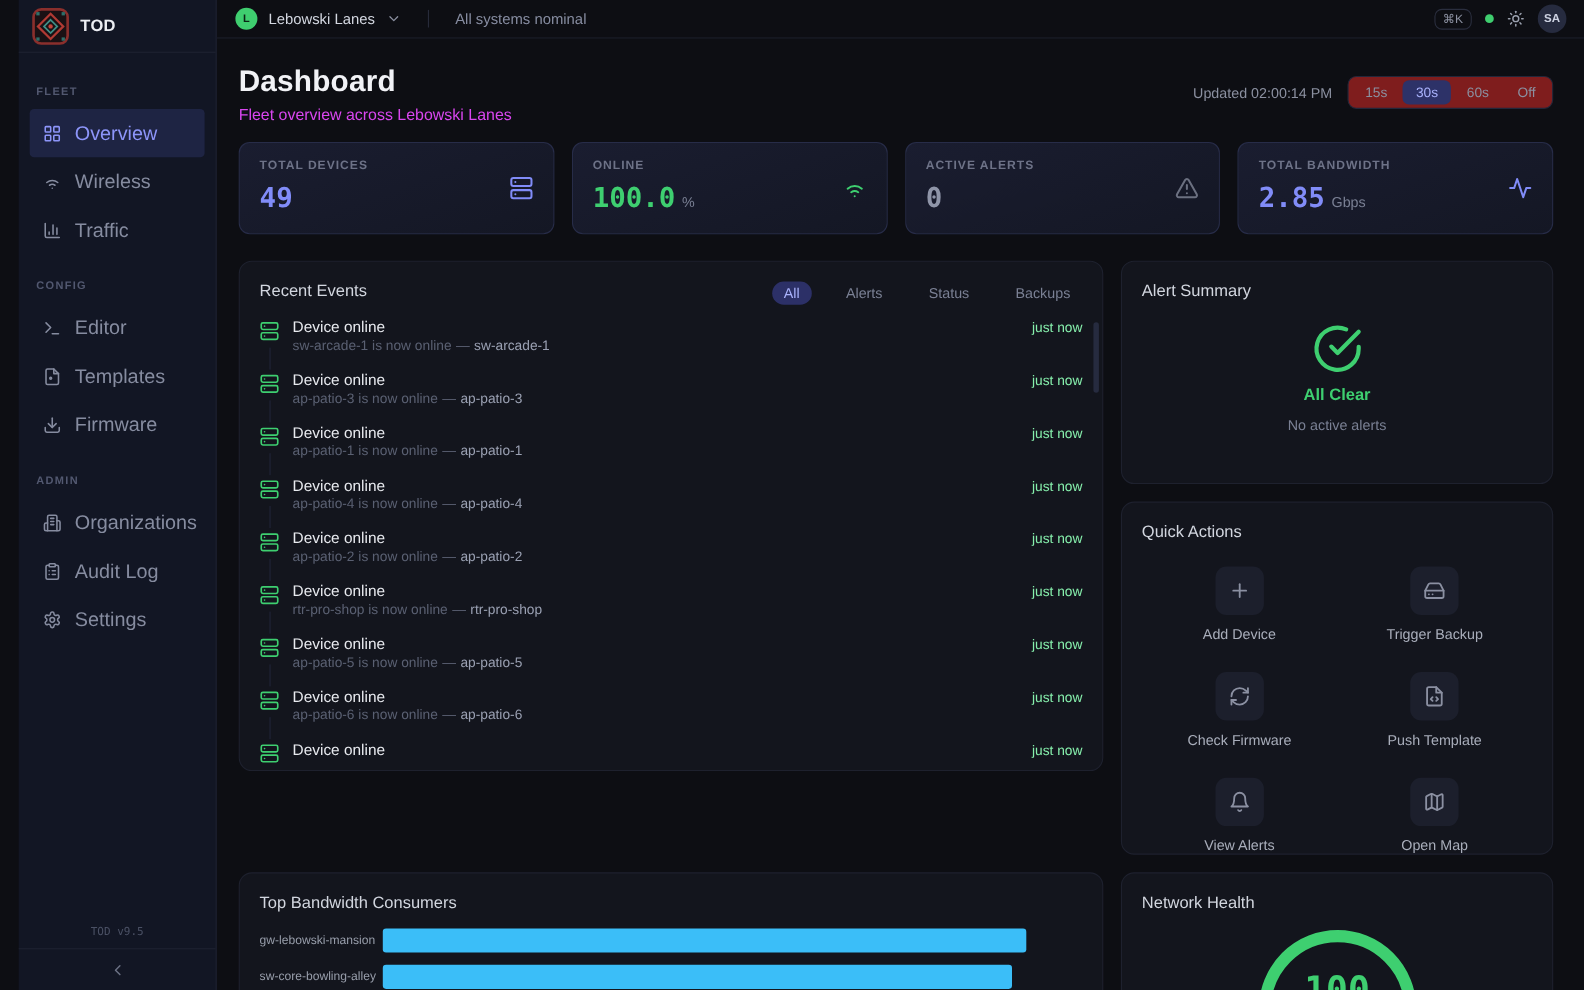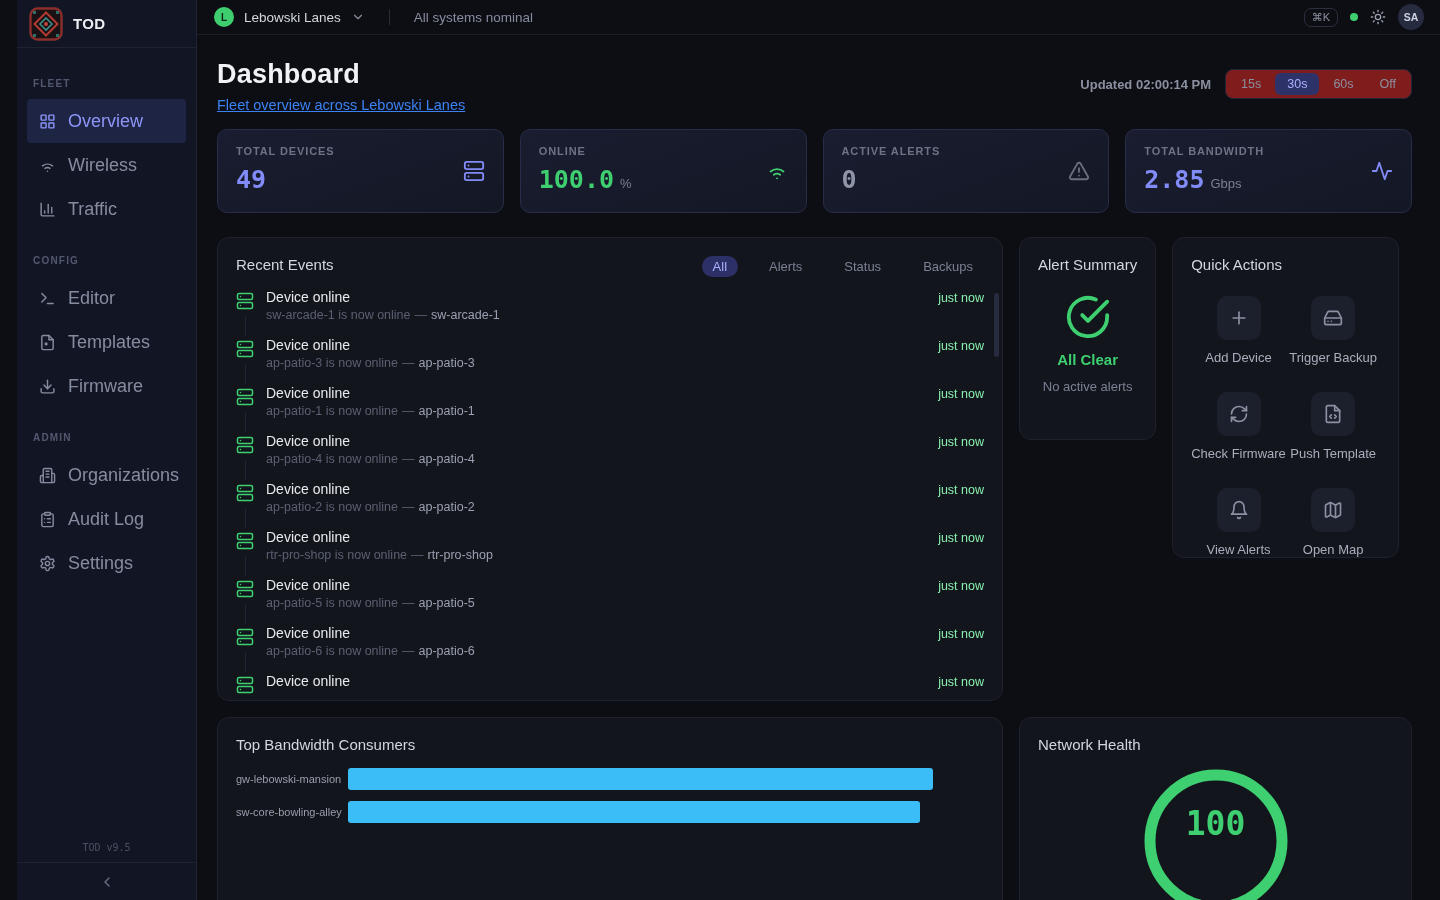--- a/index.html
+++ b/index.html
@@ -40,23 +40,23 @@
   .kbd-pill { border:1px solid #2a2e3e; border-radius:7px; padding:2px 7px; font-size:11px;
     color:#8b90a0; cursor:pointer; }
   .status-dot { width:8px; height:8px; border-radius:50%; background:#3fce6f; }
   .theme-btn { color:#9aa0ae; display:flex; cursor:pointer; }
   .user-avatar { width:26px; height:26px; border-radius:50%; background:#262b3f; color:#cdd2e2;
     font-size:10.5px; font-weight:600; display:flex; align-items:center; justify-content:center; cursor:pointer; }
 
   .content { flex:1; padding:24px 28px 0 20px; overflow:hidden; }
   .page-header { display:flex; justify-content:space-between; }
   .page-title { font-size:27px; font-weight:700; color:#f1f2f6; letter-spacing:.2px; }
-  .page-subtitle { font-size:14.5px; color:#3b82f6; margin-top:7px;text-decoration:underline; }
+  .page-subtitle { font-size:14.5px; color:#d946ef; margin-top:7px; }
   .header-right { display:flex; align-items:center; gap:14px; margin-top:10px; align-self:flex-start; }
-  .updated { font-size:13px; color:#8b90a0;font-weight:bold; }
+  .updated { font-size:13px; color:#8b90a0; }
   .seg { display:inline-flex; border:1px solid #23273a; background:#7f1d1d; border-radius:8px;
     padding:3px; gap:2px; }
   .seg button { background:transparent; border:none; color:#8b90a0; font-size:12.5px;
     font-family:inherit; padding:4px 12px; border-radius:6px; cursor:pointer; }
   .seg button.active { background:#2d3268; color:#a9b2fc; }
 
   
   .stats-row { display:grid; grid-template-columns:repeat(4,1fr); gap:16px; margin-top:16px; }
   .stat-card { position:relative; height:84px; border-radius:10px; padding:15px 18px;
     background:linear-gradient(160deg,#1a1d30 0%,#141724 100%); border:1px solid #272c48; }
@@ -86,21 +86,21 @@
   .event-body { flex:1; min-width:0; }
   .event-top { display:flex; justify-content:space-between; align-items:baseline; }
   .event-title { font-size:14px; font-weight:500; color:#e8eaef; }
   .event-time { font-size:12.5px; color:#86efac; }
   .event-desc { font-size:12.5px; color:#5a6072; margin-top:4px; }
   .event-sep { margin:0 4px; }
   .event-device { color:#9aa0b2; }
   .scroll-thumb { position:absolute; right:3px; top:8px; width:5px; height:64px; border-radius:3px;
     background:#262b3f; cursor:pointer; }
 
-  .right-stack { display:flex; flex-direction:row; gap:16px; }
+  .right-stack { display:flex; flex-direction:column; gap:16px; }
   .alert-panel { height:203px; padding:18px; display:flex; flex-direction:column; }
   .alert-center { flex:1; display:flex; flex-direction:column; align-items:center; justify-content:center;
     gap:11px; padding-bottom:6px; }
   .all-clear { color:#3ecf70; font-size:15px; font-weight:600; }
   .no-alerts { color:#7a8094; font-size:13px; }
 
   .qa-panel { height:321px; padding:18px; }
   .qa-grid { display:grid; grid-template-columns:1fr 1fr; row-gap:27px; margin-top:22px; }
   .qa-action { display:flex; flex-direction:column; align-items:center; background:none; border:none;
     cursor:pointer; font-family:inherit; }

